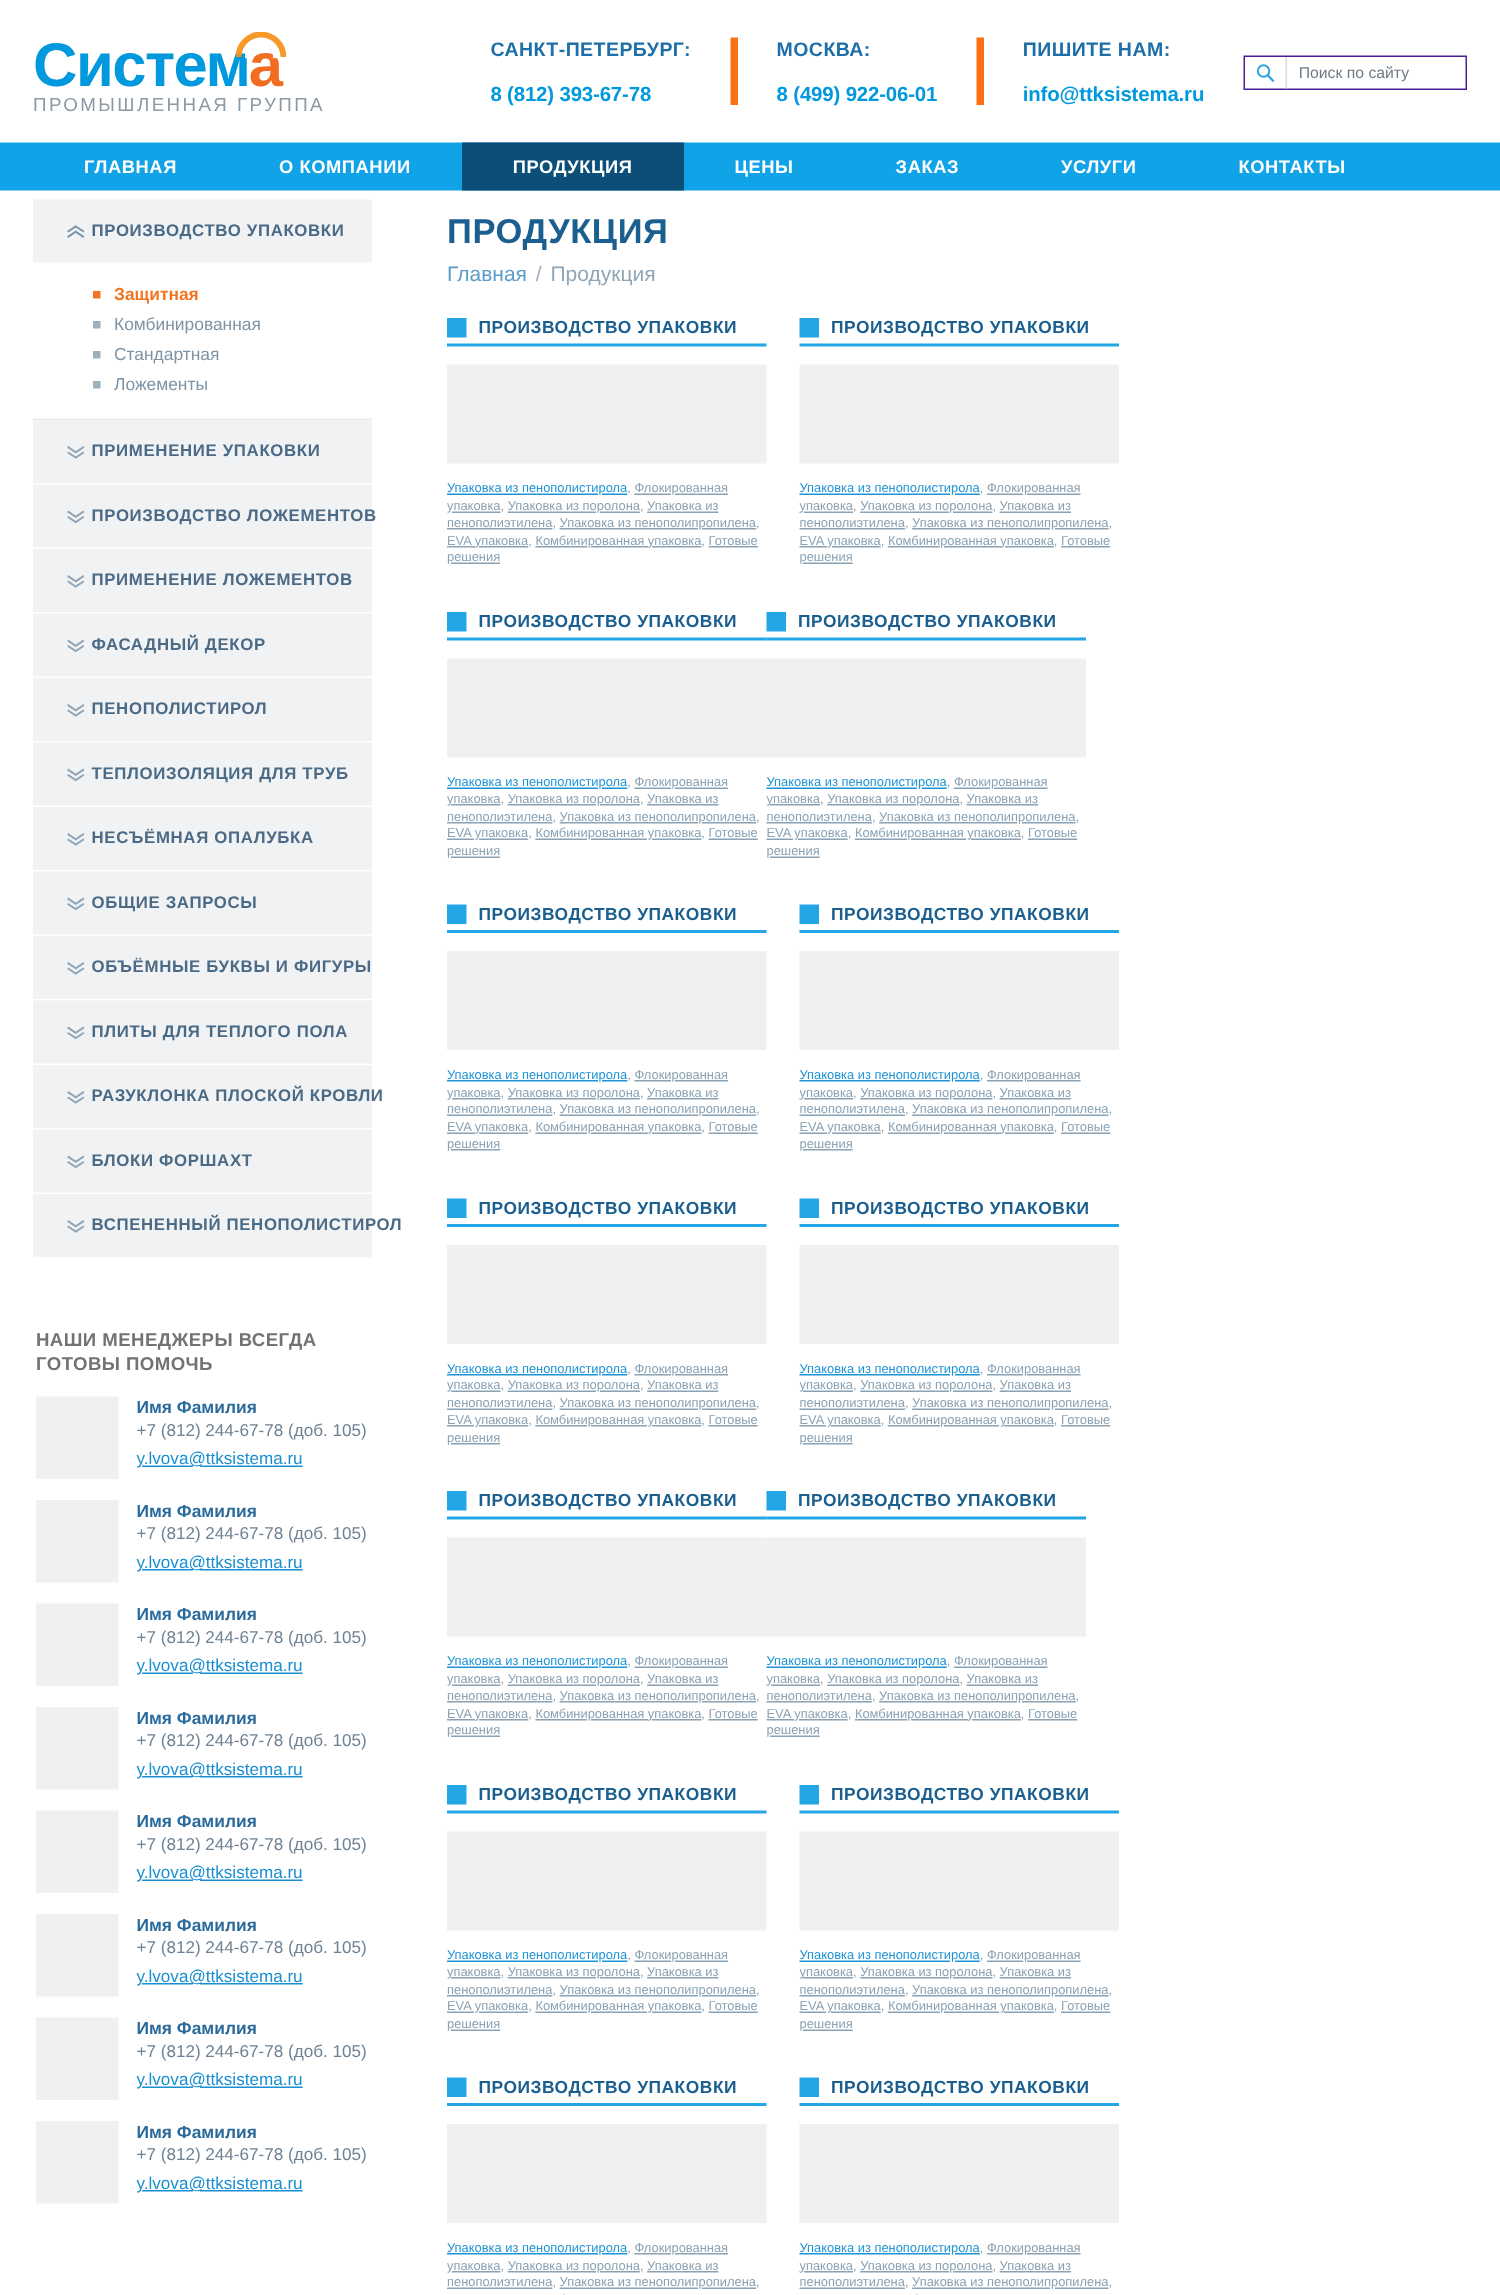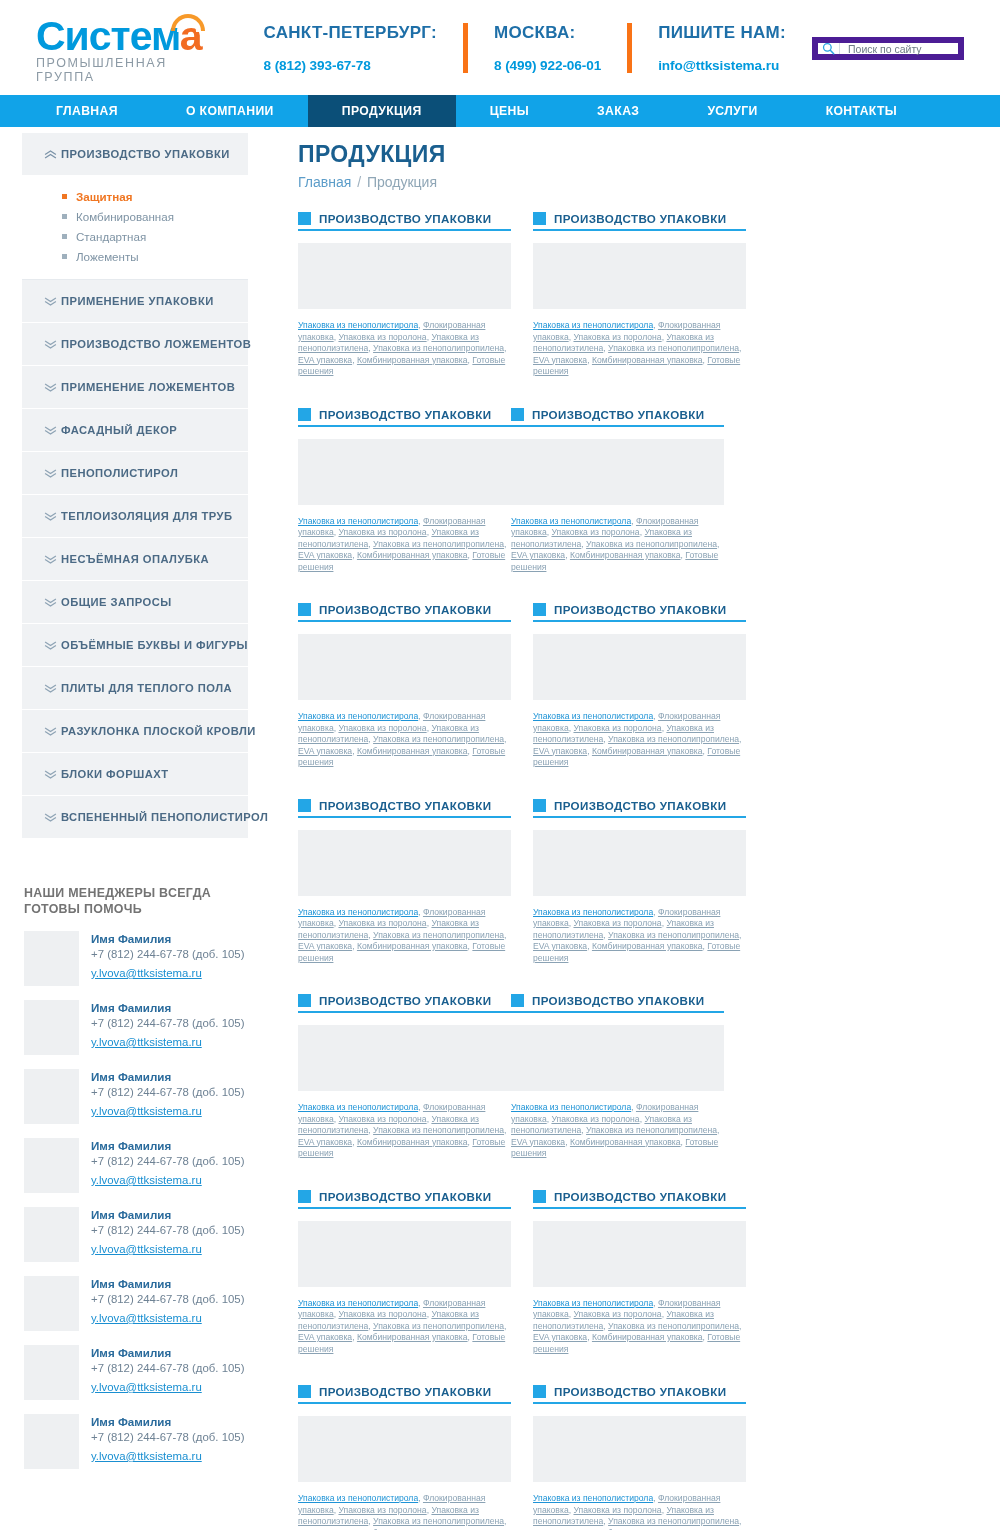--- a/index.html
+++ b/index.html
@@ -10,21 +10,21 @@
     font-family: "Liberation Sans", "DejaVu Sans", sans-serif;
     -webkit-font-smoothing: antialiased;
   }
   body { width: 1000px; height: 1530px; overflow: hidden; position: relative; }
 
   .page { width: 1000px; position: relative; }
 
   
   .header {
     height: 95px;
-    padding: 0 36px;
+    padding: 0 22px;
     display: flex;
     align-items: center;
     position: relative;
   }
   .logo-block { width: 270px; padding-top: 4px; }
   .logo-word {
     font-size: 41px;
     font-weight: bold;
     color: #0099dd;
     letter-spacing: -1px;
@@ -56,39 +56,39 @@
     margin-top: -1px;
   }
 
   .contacts { display: flex; align-items: flex-start; gap: 0; flex: 1; padding-left: 14px; }
   .contact-col {
     padding: 0 26px;
     position: relative;
   }
   .contact-col + .contact-col { border-left: 5px solid #f97316; }
   .contact-label {
-    font-size: 17px;
+    font-size: 13px;
     font-weight: bold;
     color: #1e6fa8;
     letter-spacing: .3px;
     white-space: nowrap;
     margin-bottom: 15px;
   }
   .contact-value {
     font-size: 13.6px;
     font-weight: bold;
     color: #0099dd;
     white-space: nowrap;
     letter-spacing: -.1px;
   }
   .contact-value.mail { color: #0099dd; }
 
   .search-box {
     width: 152px; height: 23px;
-    border: 6px solid #4c1d95;
+    border: 1px solid #4c1d95;
     display: flex; align-items: center;
     background: #fff;
     margin-left: auto;
     margin-top: 2px;
   }
   .search-icon-cell {
     width: 28px; height: 100%;
     display: flex; align-items: center; justify-content: center;
     border-right: 1px solid #d4dde4;
   }

